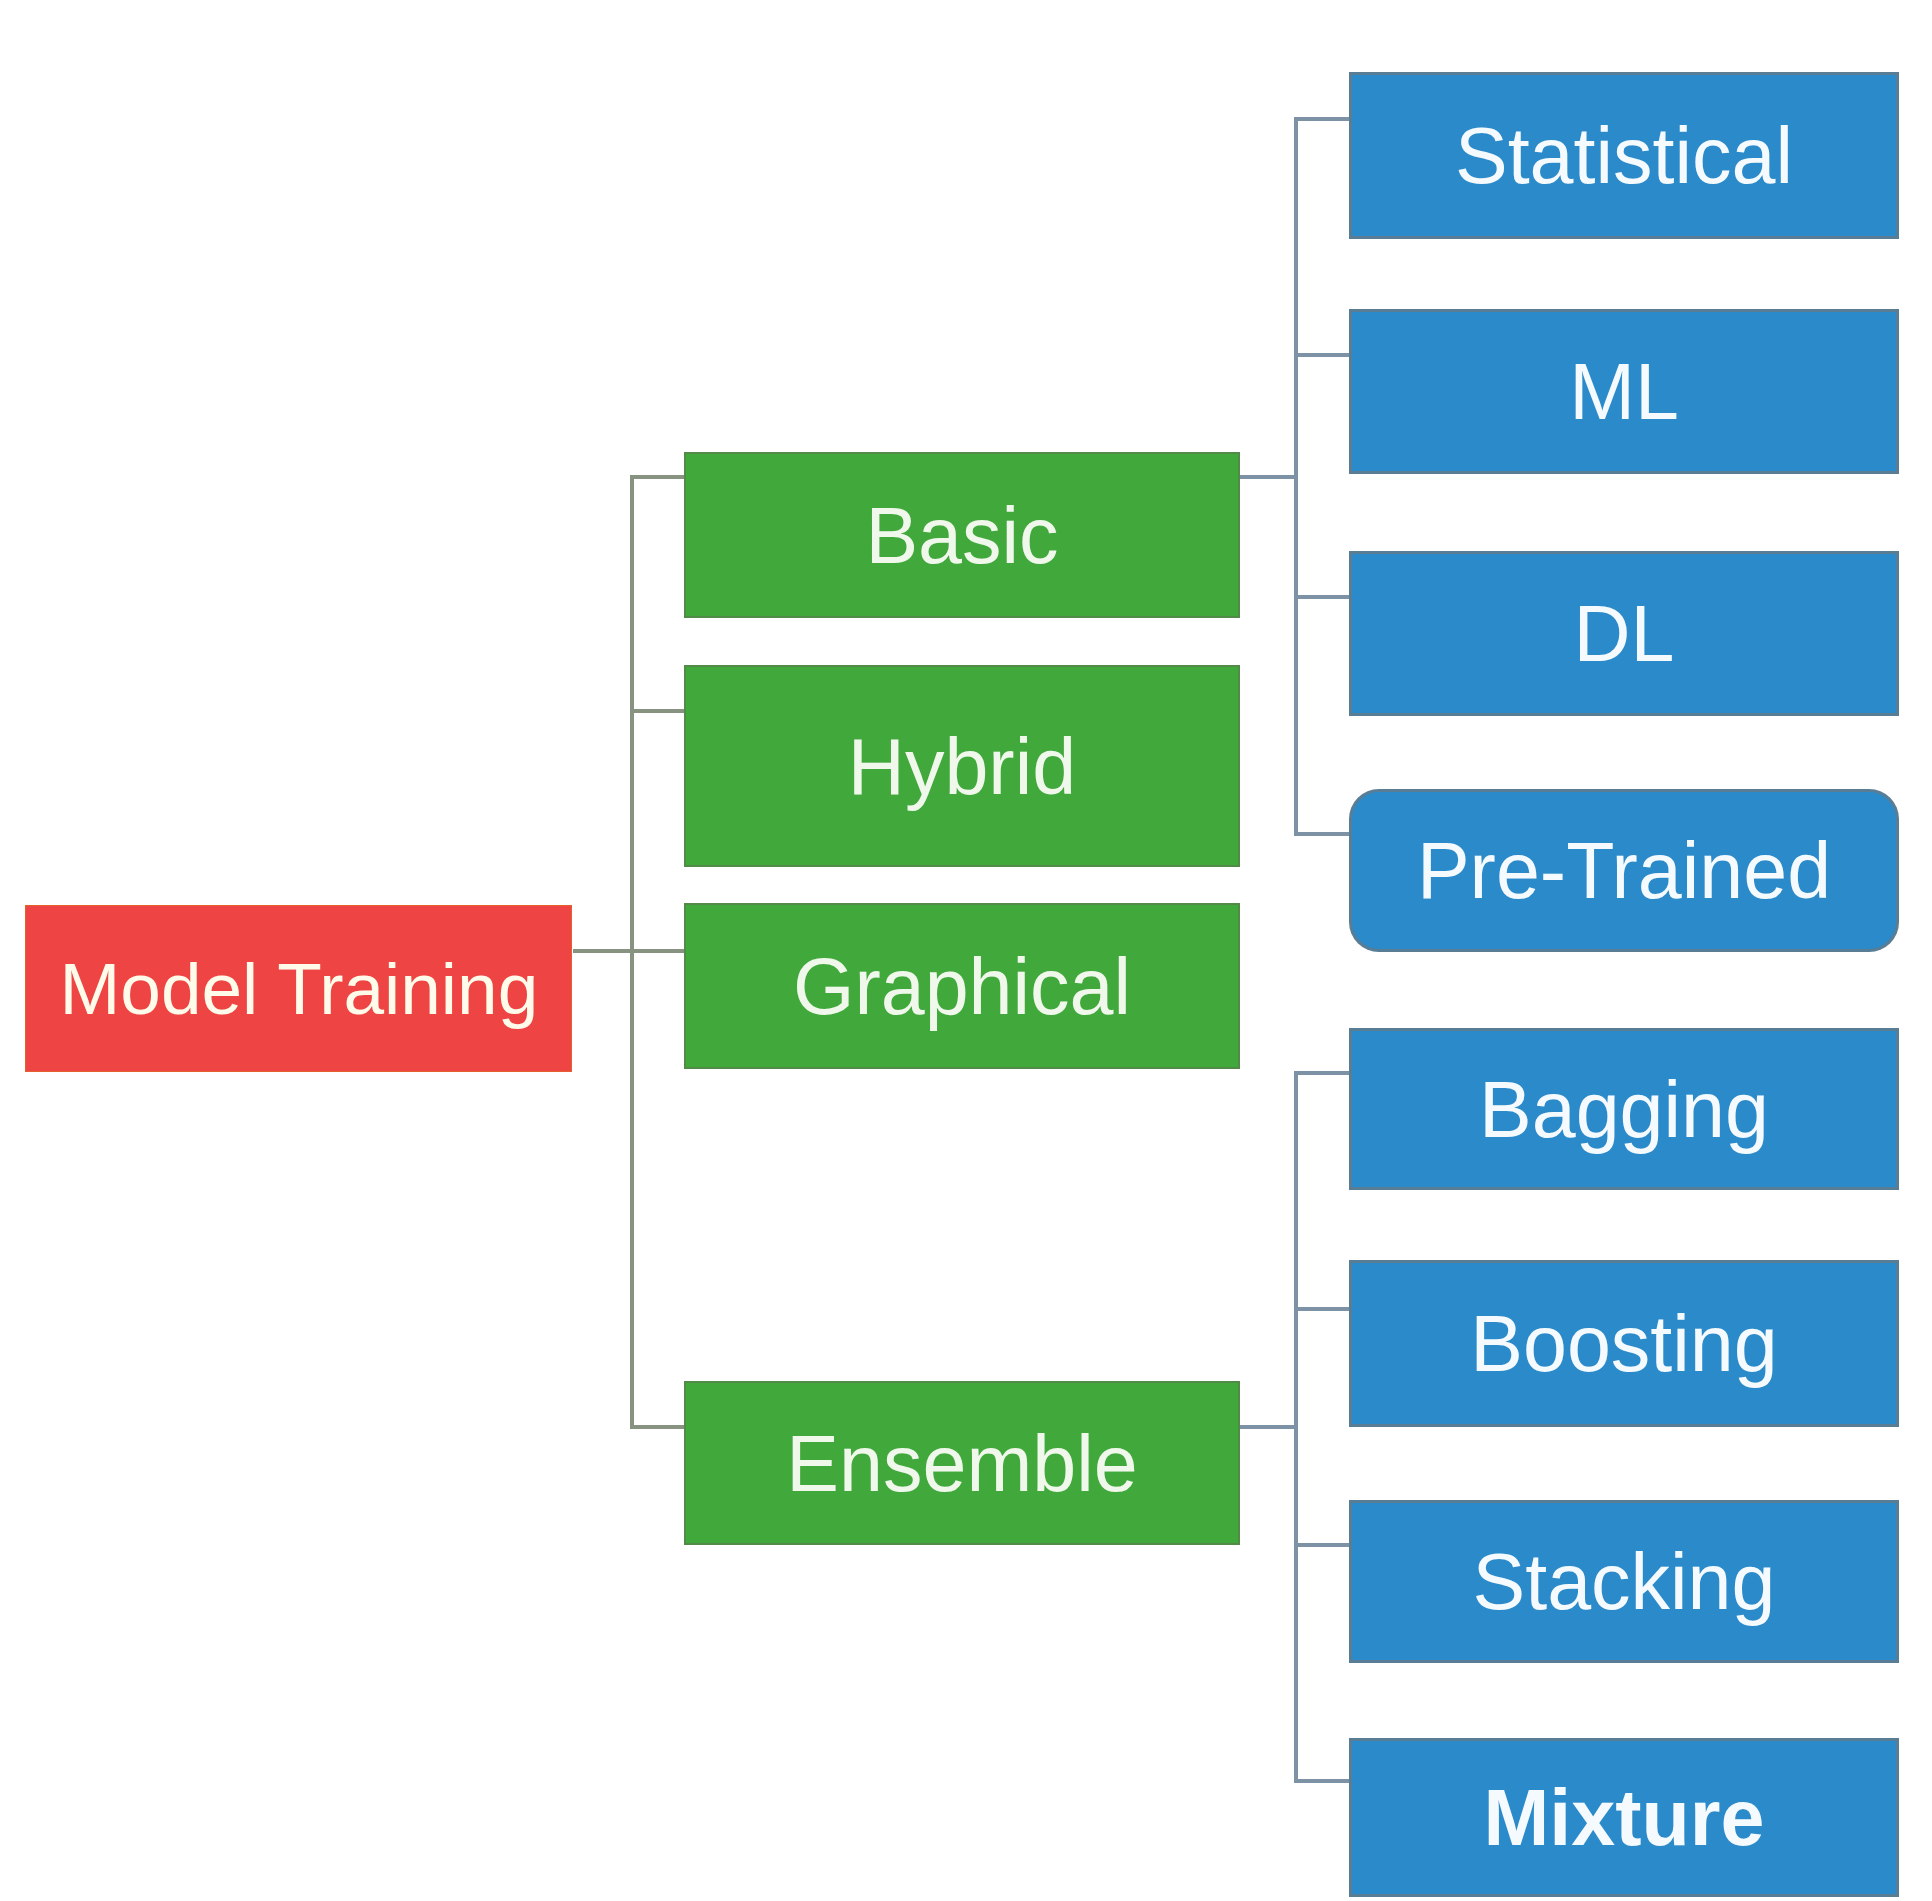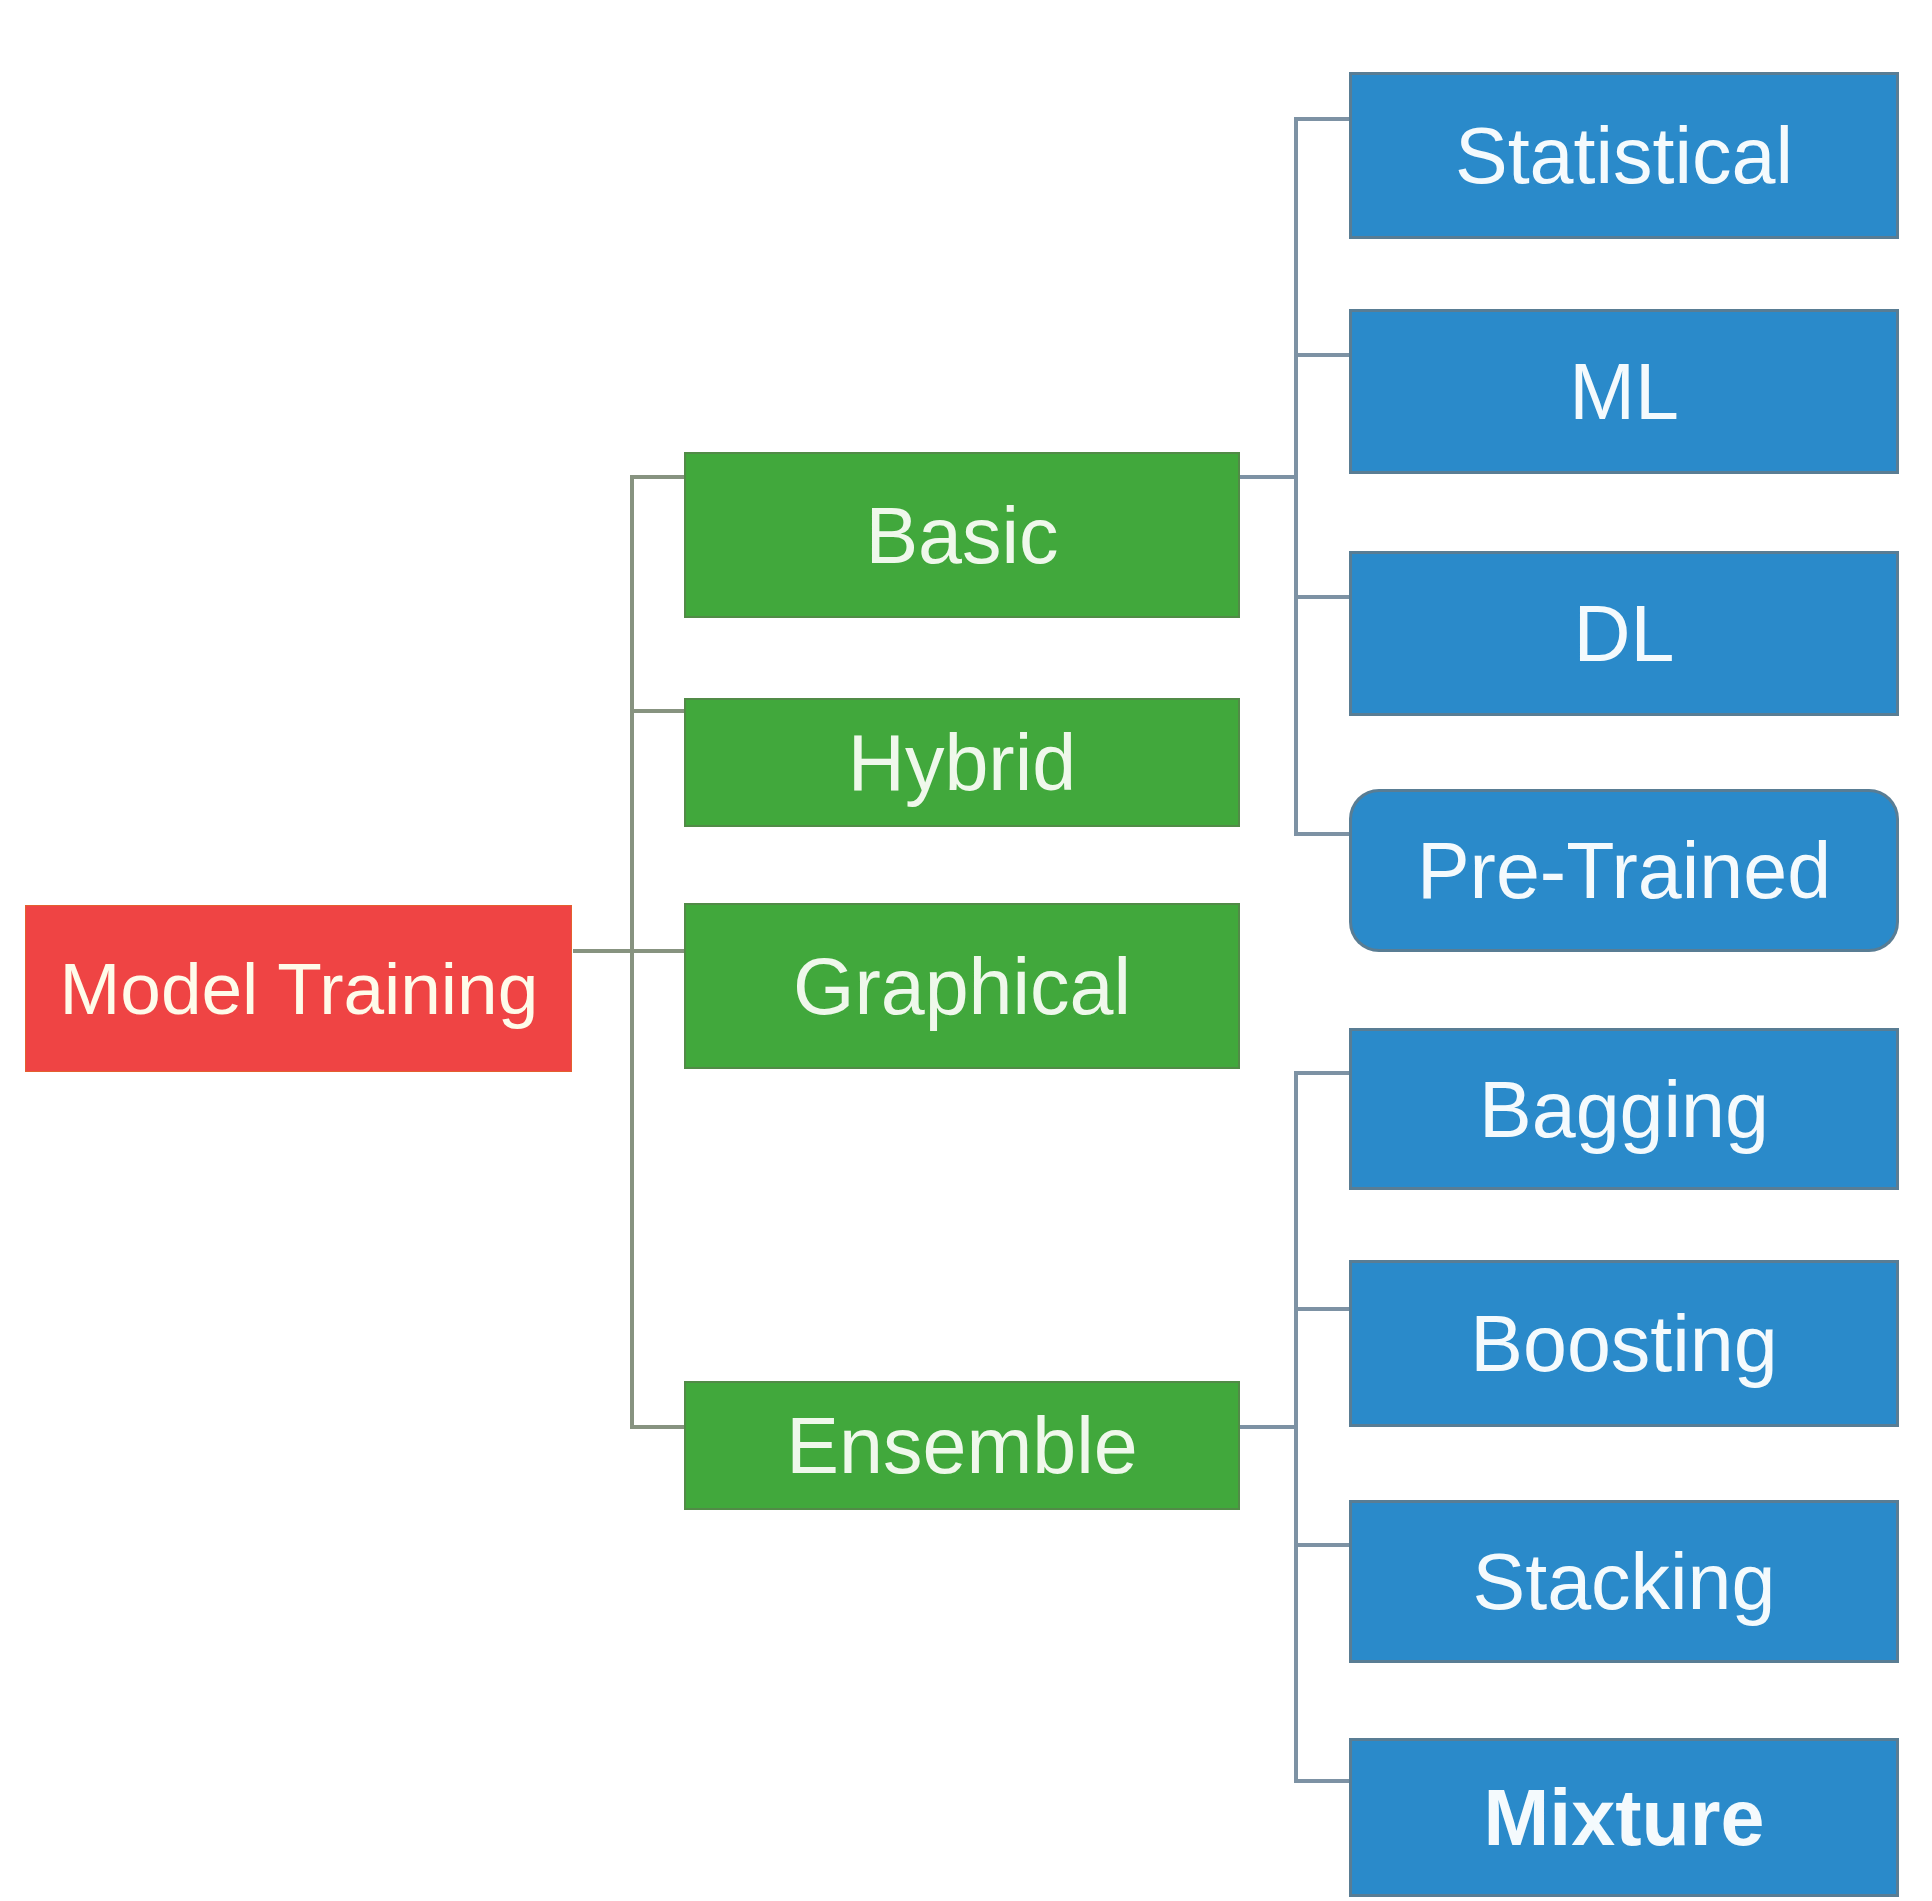--- a/index.html
+++ b/index.html
@@ -71,23 +71,23 @@
   <div class="line r" style="left:1294px; top:1071px; width:3.8px;  height:712px;"></div>
   <div class="line r" style="left:1239px; top:1425px; width:55px; height:3.8px;"></div>
   <div class="line r" style="left:1294px; top:1071px; width:56px; height:3.8px;"></div>
   <div class="line r" style="left:1294px; top:1307px; width:56px; height:3.8px;"></div>
   <div class="line r" style="left:1294px; top:1543px; width:56px; height:3.8px;"></div>
   <div class="line r" style="left:1294px; top:1779px; width:56px; height:3.8px;"></div>
 
   <div class="node root" style="left:25.4px;   top:869px;  width:547px; height:167px;">Model Training</div>
 
   <div class="node branch" style="left:684px;  top:416px;  width:556px; height:166px;">Basic</div>
-  <div class="node branch" style="left:684px;  top:662px;  width:556px; height:129px;">Hybrid</div>
+  <div class="node branch" style="left:684px;  top:629px;  width:556px; height:202px;">Hybrid</div>
   <div class="node branch" style="left:684px;  top:867px;  width:556px; height:166px;">Graphical</div>
-  <div class="node branch" style="left:684px;  top:1345px; width:556px; height:129px;">Ensemble</div>
+  <div class="node branch" style="left:684px;  top:1345px; width:556px; height:164px;">Ensemble</div>
 
   <div class="node leaf" style="left:1349px; top:36px;   width:550px; height:167px;">Statistical</div>
   <div class="node leaf" style="left:1349px; top:273px;  width:550px; height:165px;">ML</div>
   <div class="node leaf" style="left:1349px; top:515px;  width:550px; height:165px;">DL</div>
   <div class="node leaf" style="left:1349px; top:753px;  width:550px; height:163px;border-radius:30px;">Pre-Trained</div>
 
   <div class="node leaf" style="left:1349px; top:992px; width:550px; height:162px;">Bagging</div>
   <div class="node leaf" style="left:1349px; top:1224px; width:550px; height:167px;">Boosting</div>
   <div class="node leaf" style="left:1349px; top:1464px; width:550px; height:163px;">Stacking</div>
   <div class="node leaf" style="left:1349px; top:1702px; width:550px; height:159px;font-weight:bold;">Mixture</div>

